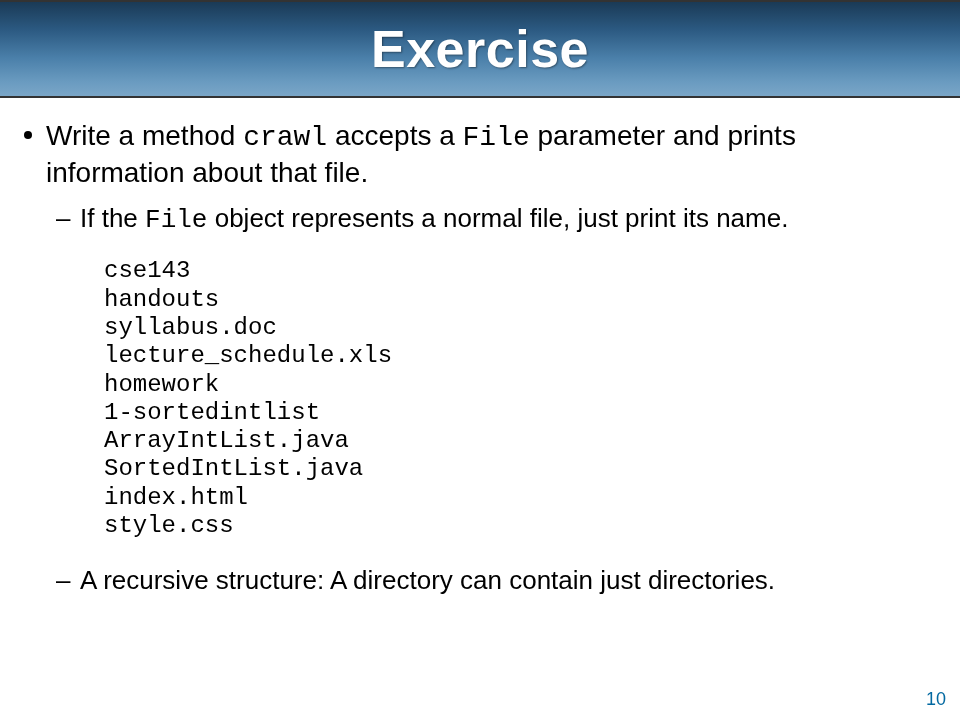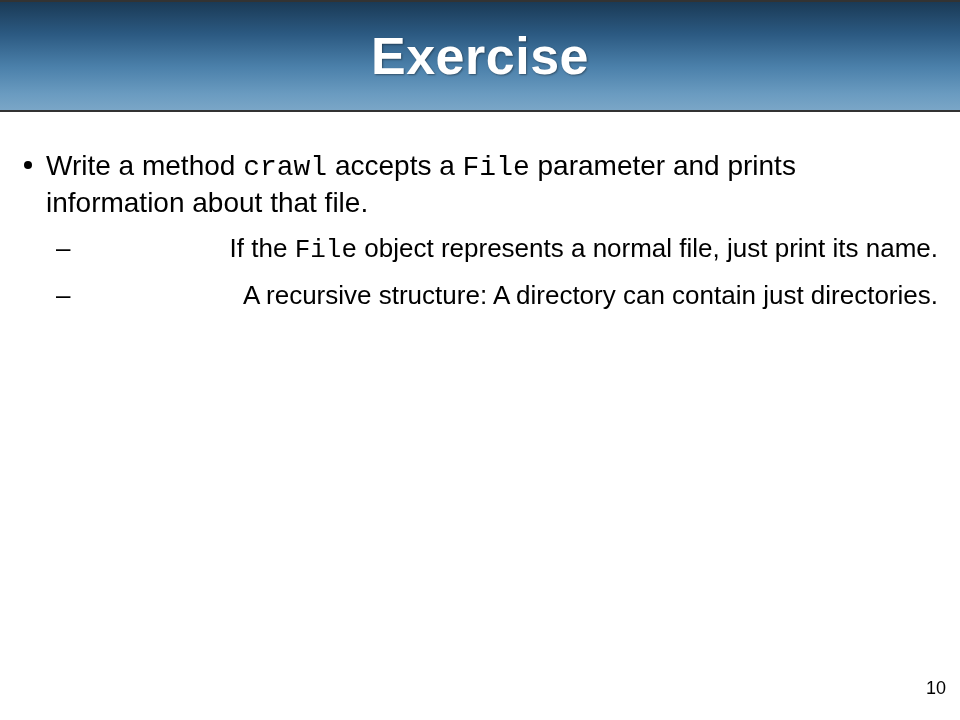--- a/index.html
+++ b/index.html
@@ -1,54 +1,54 @@
 <!DOCTYPE html>
 <html><head>
 <meta charset="utf-8">
 <style>
   * { margin: 0; padding: 0; box-sizing: border-box; }
   html, body { width: 960px; height: 720px; font-family: Verdana, Geneva, sans-serif; background: #fff; overflow: hidden; }
   .slide { width: 960px; height: 720px; position: relative; background: #fff; }
   .header {
-    width: 100%; height: 112px;
+    width: 100%; height: 98px;
     background: linear-gradient(to bottom, #1a3a56 0%, #2c5a82 30%, #4b80aa 60%, #6a9bc0 85%, #7aa6c7 100%);
     border-top: 2px solid #333;
     border-bottom: 2px solid #333;
     display: flex; align-items: center; justify-content: center;
   }
   .header h1 {
     color: #fff; font-size: 52px; font-weight: bold;
     font-family: Verdana, Geneva, sans-serif;
     text-shadow: 1px 1px 2px rgba(0,0,0,0.4);
     letter-spacing: 0.5px;
   }
   .body { padding: 20px 22px 0 22px; color: #000; }
-  ul.top { list-style: none; margin-top: 16px; }
+  ul.top { list-style: none; }
   ul.top > li { position: relative; padding-left: 24px; margin-bottom: 10px; }
   ul.top > li::before {
     content: ""; position: absolute; left: 2px; top: 13px;
     width: 8px; height: 8px; background: #000; border-radius: 50%;
   }
   ul.top > li > .li-text { font-size: 28px; line-height: 1.25; }
   ul.sub { list-style: none; margin-top: 12px; }
-  ul.sub > li { position: relative; padding-left: 34px; margin-bottom: 8px; text-align: right; }
+  ul.sub > li { position: relative; padding-left: 34px; margin-bottom: 8px; }
   ul.sub > li::before {
     content: "–"; position: absolute; left: 10px; top: 0;
     font-size: 26px; line-height: 1.25;
   }
   ul.sub > li > .li-text { font-size: 26px; line-height: 1.28; }
   .mono { font-family: "Courier New", Courier, monospace; }
   .codeblock {
     margin-top: 20px; margin-left: 58px; margin-bottom: 24px;
     font-family: "Courier New", Courier, monospace;
     font-size: 24px; line-height: 1.18; white-space: pre;
   }
   .pagenum {
-    position: absolute; right: 14px; bottom: 21px;
-    font-size: 18px; color: #000000;
+    position: absolute; right: 14px; bottom: 10px;
+    font-size: 18px; color: #0369a1;
     font-family: Arial, sans-serif;
   }
 </style>
 </head>
 <body>
 <div class="slide">
 
   <div class="header">
     <h1>Exercise</h1>
   </div>
@@ -59,20 +59,30 @@
         <div class="li-text">
           <span>Write a method </span><span class="mono">crawl</span><span> accepts a </span><span class="mono">File</span><span> parameter and prints information about that file.</span>
         </div>
         <ul class="sub">
           <li>
             <div class="li-text">
               <span>If the </span><span class="mono">File</span><span> object represents a normal file, just print its name.</span>
             </div>
           </li>
         </ul>
+        <div class="codeblock">cse143
+handouts
+syllabus.doc
+lecture_schedule.xls
+homework
+1-sortedintlist
+ArrayIntList.java
+SortedIntList.java
+index.html
+style.css</div>
         <ul class="sub">
           <li>
             <div class="li-text">A recursive structure: A directory can contain just directories.</div>
           </li>
         </ul>
       </li>
     </ul>
   </div>
 
   <div class="pagenum">10</div>

